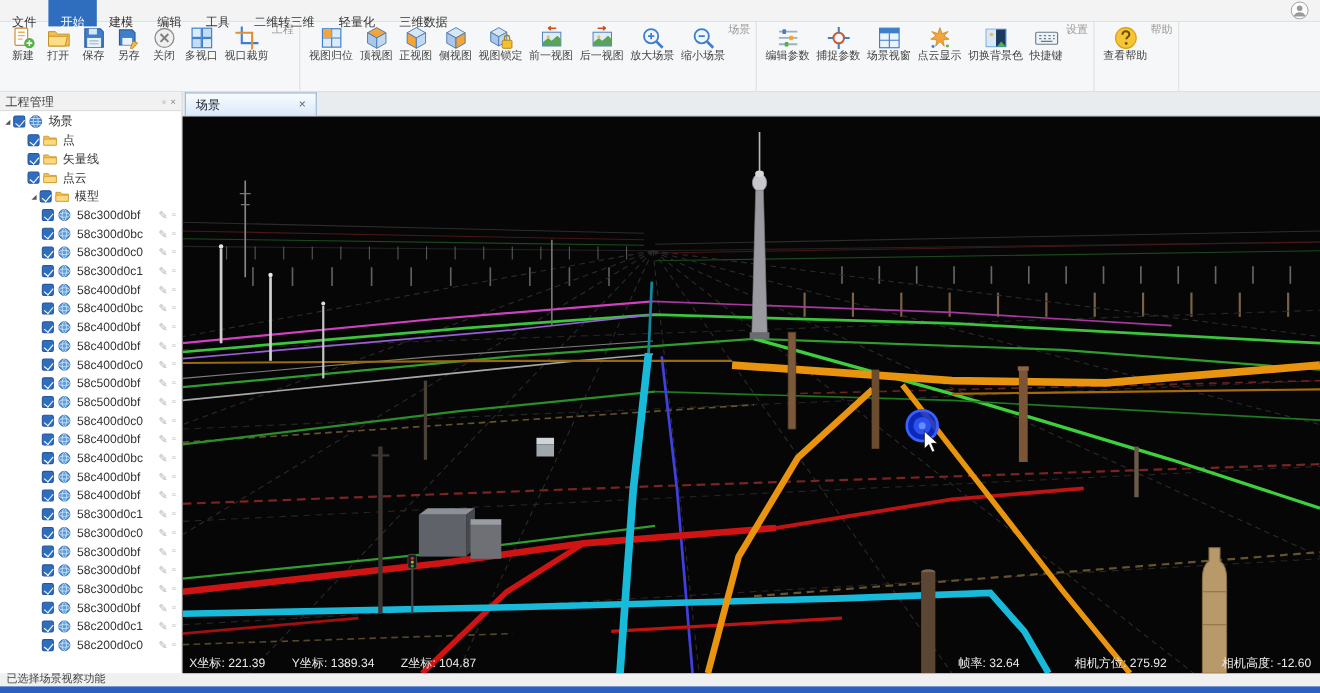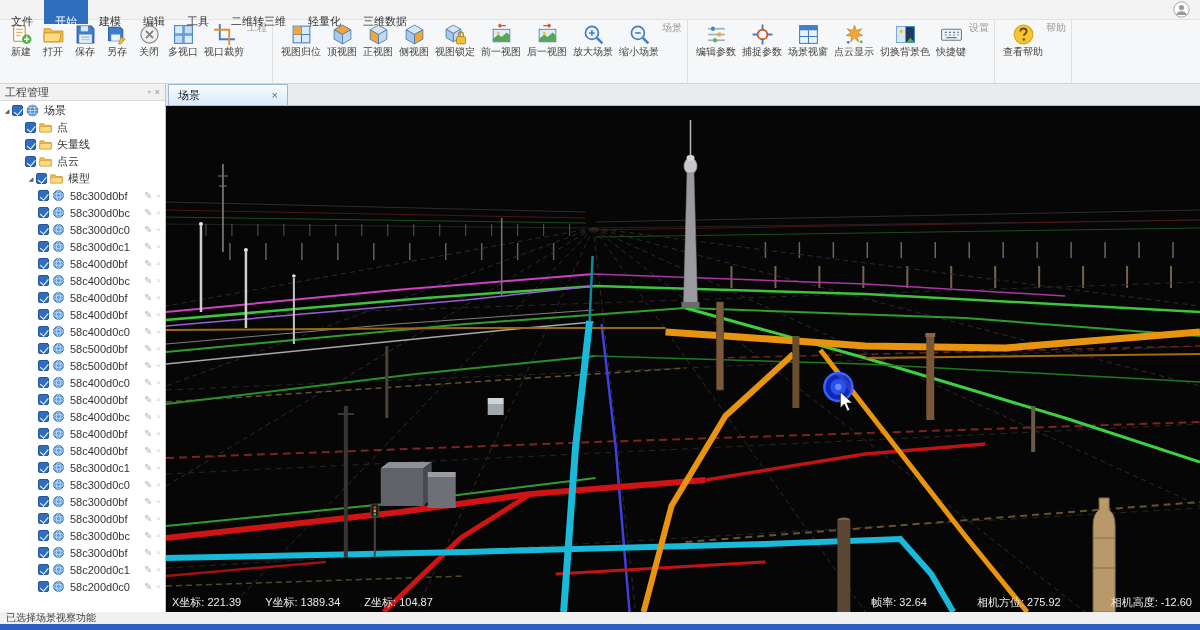--- a/index.html
+++ b/index.html
@@ -41,21 +41,21 @@
   .tab-close { margin-left:auto; color:#667; font-size:11px; padding-left:18px; }
 
   .viewport { flex:1; position:relative; background:#060606; overflow:hidden; }
   .scene { position:absolute; inset:0; width:100%; height:100%; display:block; }
   .coords { position:absolute; left:0; right:0; bottom:0; height:17px; display:flex; padding:0 8px 0 6px; font-size:11px; color:#ececec; }
   .coords .pair { margin-right:24px; white-space:nowrap; }
   .coords .right { margin-left:auto; display:flex; }
   .coords .right .pair { margin-right:0; margin-left:50px; }
 
   
-  .statusbar { height:12px; background:#f0f0f0; display:flex; align-items:center; padding:0 6px; font-size:10px; color:#444; }
+  .statusbar { height:12px; background:#f0f0f0; display:flex; align-items:flex-end; padding:0 6px; font-size:10px; color:#444; }
   .bottom-strip { height:6px; background:#2b5fc0; }
 </style>
 </head>
 <body>
 
 <div class="menubar">
   <div style="display:flex;">
       <div class="menu-item">文件</div>
       <div class="menu-item active">开始</div>
       <div class="menu-item">建模</div>

